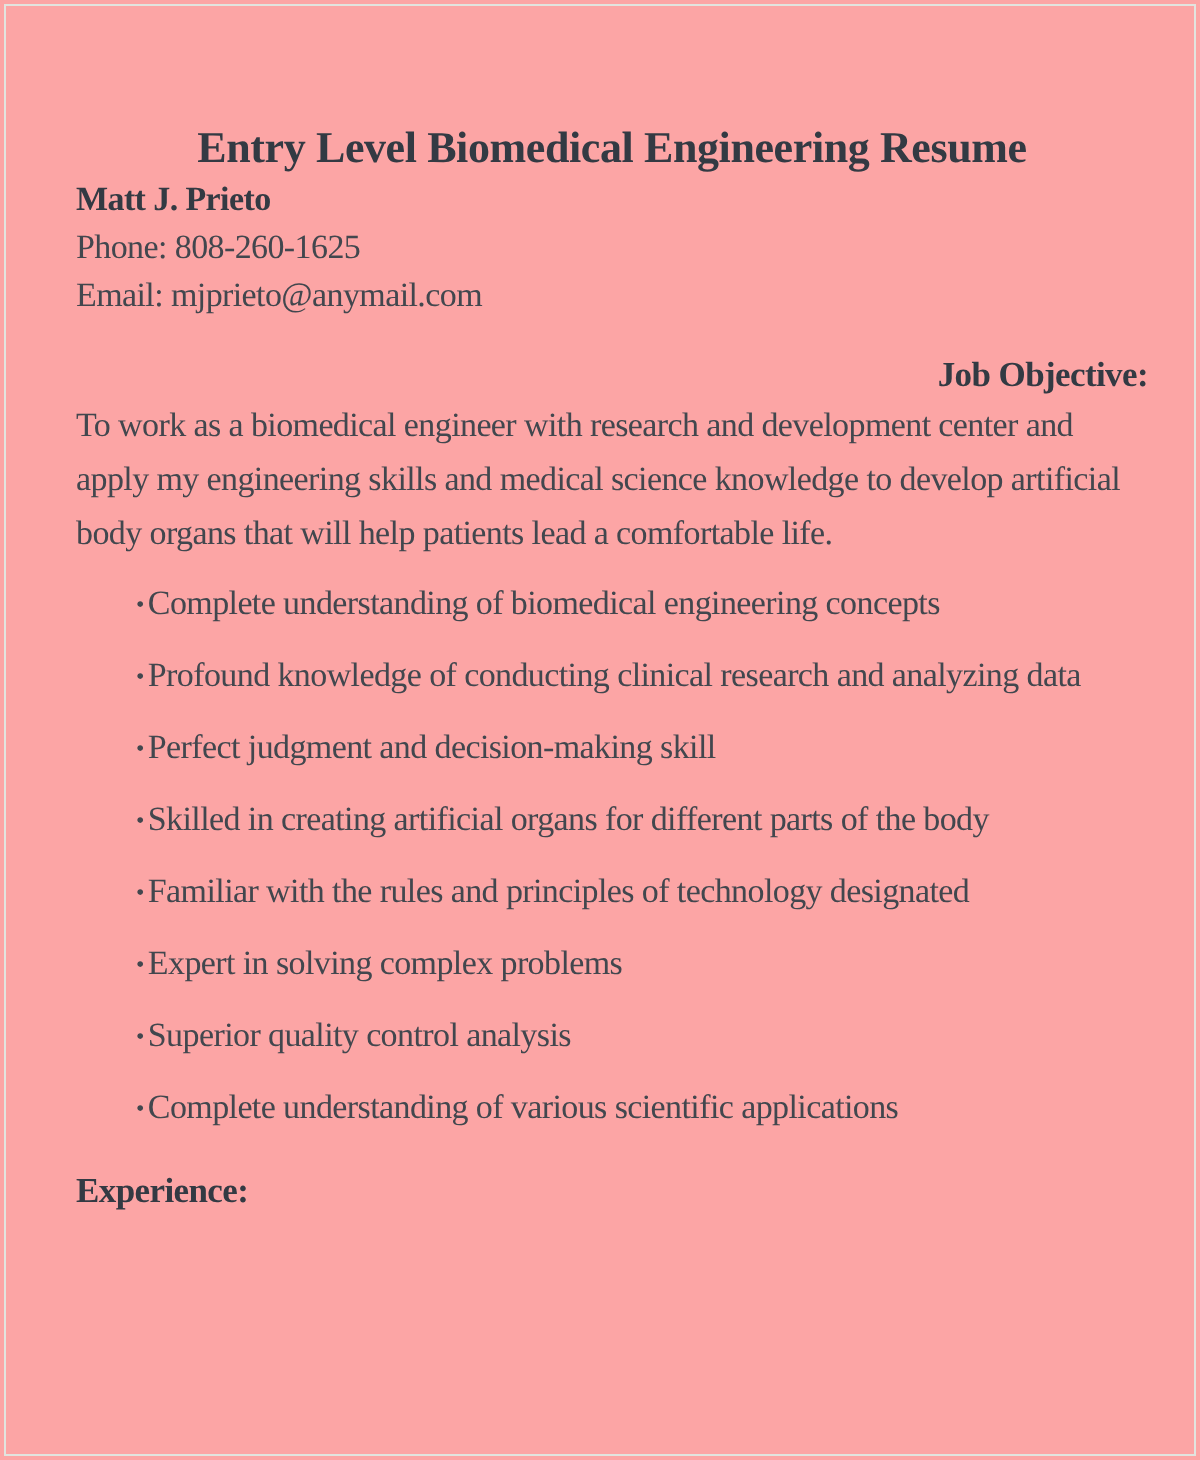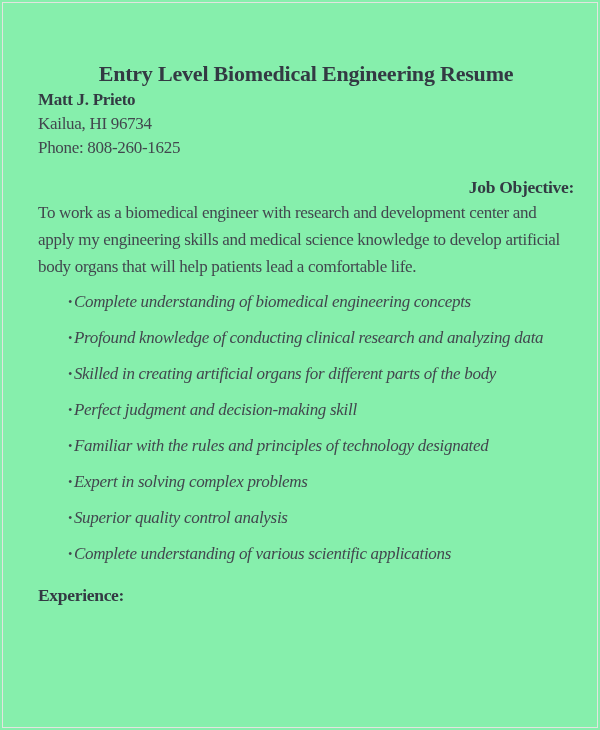--- a/index.html
+++ b/index.html
@@ -8,21 +8,21 @@
     width: 600px;
     height: 730px;
     background: #fdfdfc;
     font-family: "Liberation Serif", "DejaVu Serif", serif;
     overflow: hidden;
   }
   .canvas {
     position: relative;
     width: 600px;
     height: 730px;
-    background: #86efac;
+    background: #fca5a5;
     overflow: hidden;
   }
   .page-frame {
     position: absolute;
     inset: 2px;
     border: 1px solid #e2e4df;
     pointer-events: none;
     z-index: 2;
   }
   .content {
@@ -65,21 +65,20 @@
   .objective-text {
     margin: 0;
     line-height: 27px;
     max-width: 538px;
   }
   .skills-heading { margin-top: 0; }
   ul.skills {
     list-style: none;
     margin: 4px 0 0 0;
     padding: 0 0 0 30px;
-    font-style: italic;
   }
   ul.skills li {
     line-height: 36px;
     white-space: nowrap;
   }
   ul.skills .dot {
     font-size: 12px;
     margin-right: 2px;
     vertical-align: 1px;
   }
@@ -90,32 +89,32 @@
 
 <div class="canvas">
   <div class="page-frame"></div>
 
   <div class="content">
 
     <h1 class="title">Entry Level Biomedical Engineering Resume</h1>
 
     <div class="contact">
       <div class="name">Matt J. Prieto</div>
-      <div>Kailua, HI 96734</div>
       <div>Phone: 808-260-1625</div>
+      <div>Email: mjprieto@anymail.com</div>
     </div>
 
     <h2 class="objective-heading">Job Objective:</h2>
     <p class="objective-text">To work as a biomedical engineer with research and development center and apply my engineering skills and medical science knowledge to develop artificial body organs that will help patients lead a comfortable life.</p>
 
     <ul class="skills">
       <li><span class="dot">•</span><span>Complete understanding of biomedical engineering concepts</span></li>
       <li><span class="dot">•</span><span>Profound knowledge of conducting clinical research and analyzing data</span></li>
+      <li><span class="dot">•</span><span>Perfect judgment and decision-making skill</span></li>
       <li><span class="dot">•</span><span>Skilled in creating artificial organs for different parts of the body</span></li>
-      <li><span class="dot">•</span><span>Perfect judgment and decision-making skill</span></li>
       <li><span class="dot">•</span><span>Familiar with the rules and principles of technology designated</span></li>
       <li><span class="dot">•</span><span>Expert in solving complex problems</span></li>
       <li><span class="dot">•</span><span>Superior quality control analysis</span></li>
       <li><span class="dot">•</span><span>Complete understanding of various scientific applications</span></li>
     </ul>
 
     <h2 class="experience-heading">Experience:</h2>
 
   </div>
 </div>

